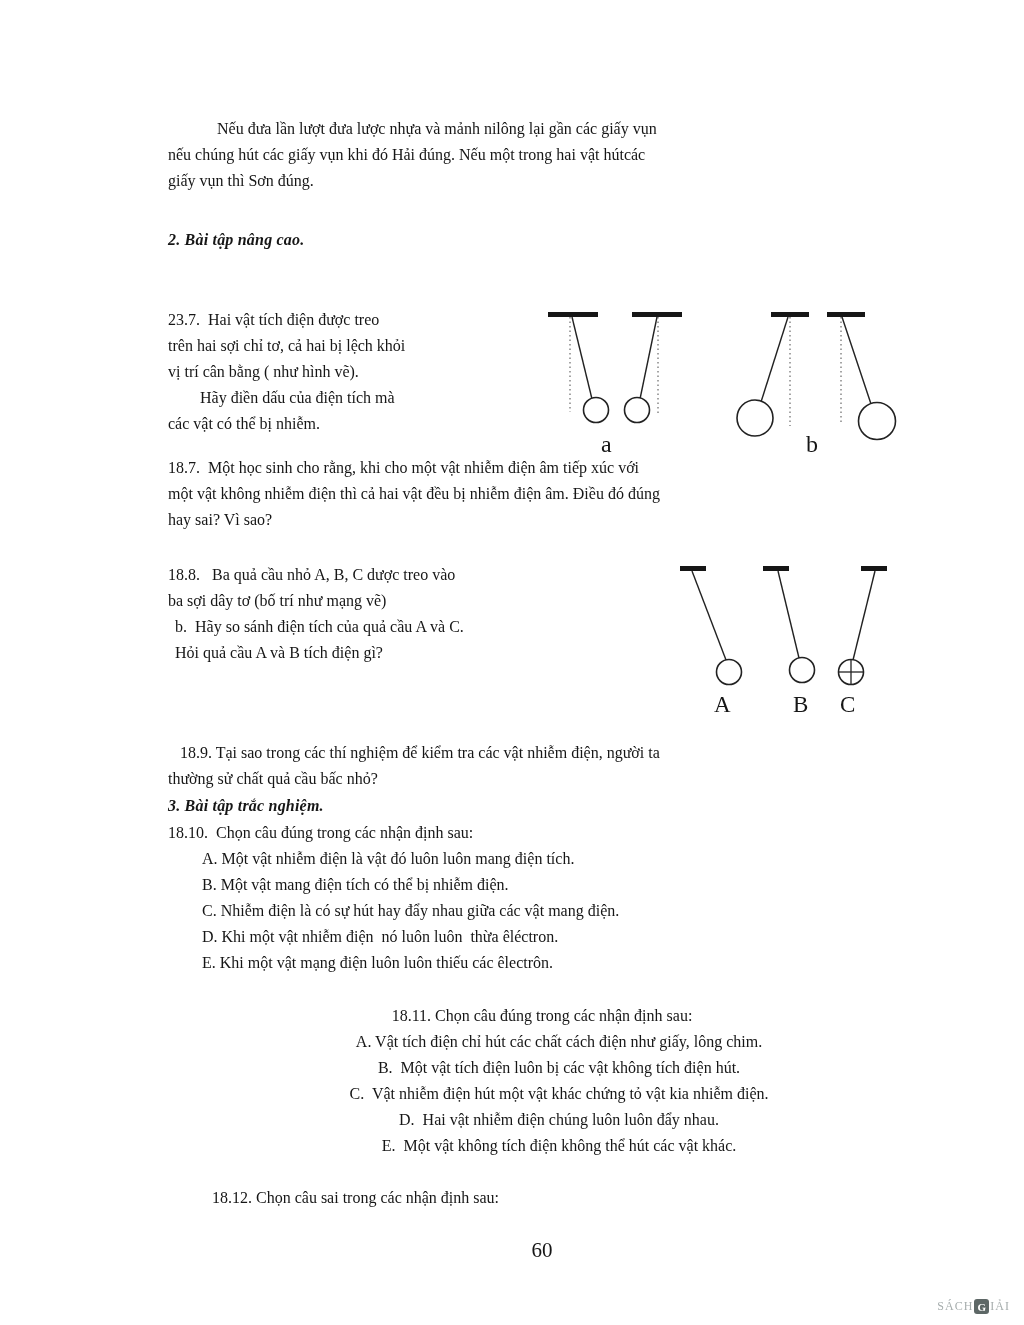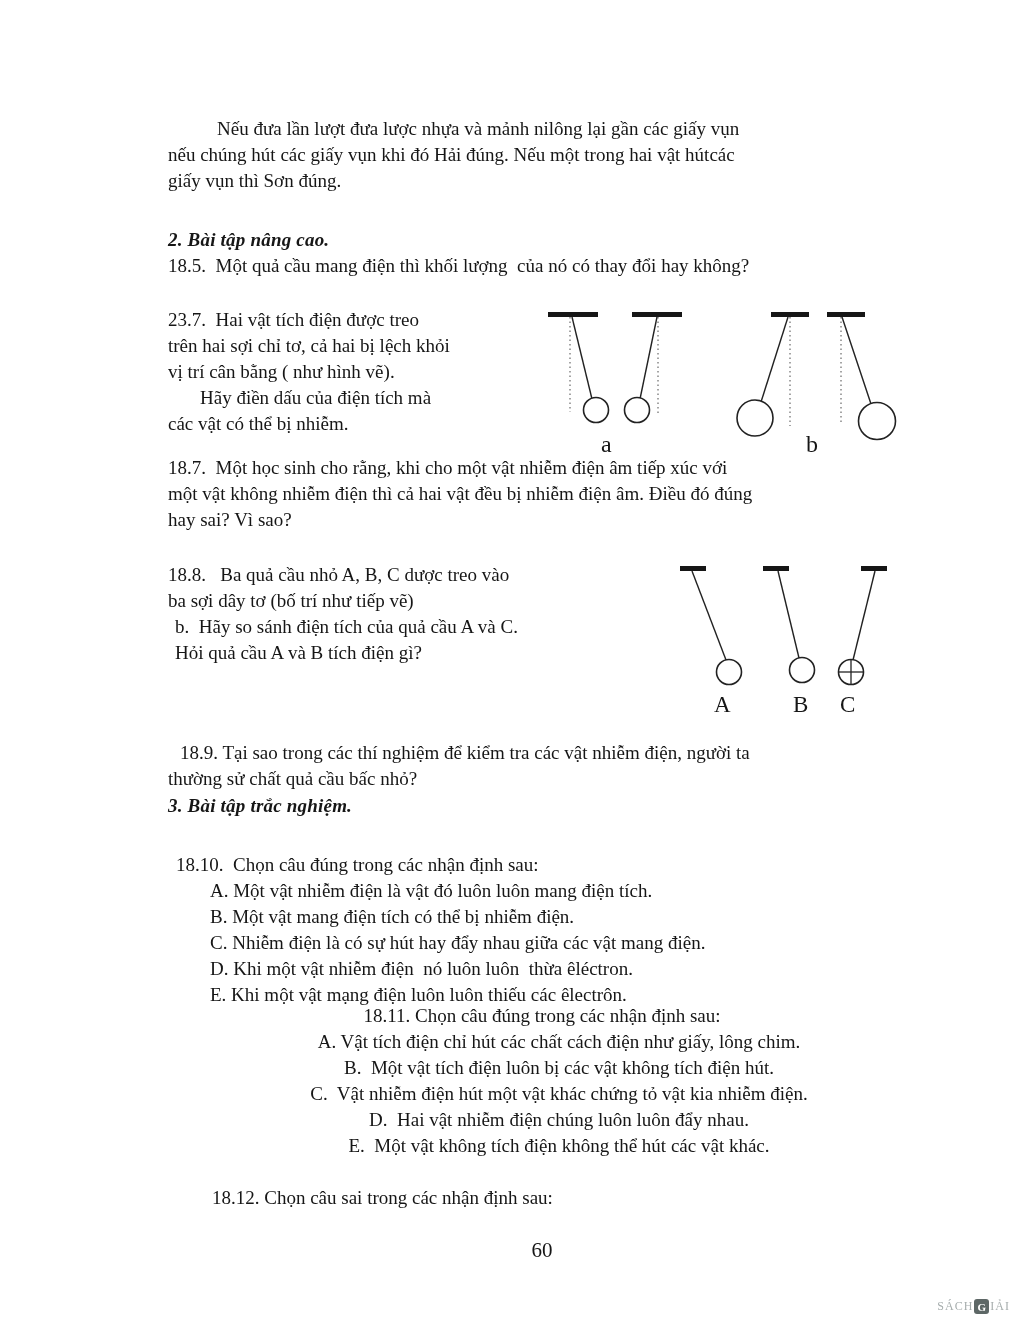--- a/index.html
+++ b/index.html
@@ -1,20 +1,20 @@
 <!DOCTYPE html>
 <html><head>
 <meta charset="utf-8">
 <style>
   html,body { margin:0; padding:0; background:#ffffff; }
   .page {
     position:relative; width:1024px; height:1325px; background:#ffffff;
     font-family:"Liberation Serif", serif; color:#161616; overflow:hidden;
   }
-  .block { position:absolute; font-size:19px; line-height:26px; }
+  .block { position:absolute; font-size:16px; line-height:26px; }
   .line { white-space:pre; height:26px; }
   .heading { font-weight:bold; font-style:italic; letter-spacing:.2px; }
 
   .p-intro   { left:168px; top:116px; width:748px; }
   .p-intro .first { text-indent:49px; }
 
   .h-nangcao { left:168px; top:227px; }
   .p-185     { left:168px; top:253px; width:748px; }
 
   .p-186     { left:168px; top:307px; width:372px; }
@@ -25,21 +25,21 @@
 
   .p-188     { left:168px; top:562px; width:520px; }
   .p-188 .sub { padding-left:7px; }
   .fig-188   { position:absolute; left:672px; top:558px; width:242px; height:162px; }
 
   .p-189     { left:168px; top:740px; width:748px; }
   .p-189 .first { text-indent:12px; }
 
   .h-tracnghiem { left:168px; top:793px; }
 
-  .p-1810    { left:176px; top:820px; width:748px;margin-top:32px; }
+  .p-1810    { left:168px; top:820px; width:748px; }
   .p-1811    { left:168px; top:1003px; width:748px;text-align:center; }
   .option    { padding-left:34px; }
   .p-1812    { left:168px; top:1185px; width:748px;margin-left:44px; }
 
   .page-number { left:30px; top:1237px; width:1024px; text-align:center; font-size:21px; }
 
   .watermark {
     position:absolute; right:14px; bottom:11px; display:flex; align-items:center;
     font-family:Liberation Serif, serif; font-size:12px; letter-spacing:1px;
     color:#a6adad;
@@ -59,23 +59,20 @@
 <div class="page">
 
   <div class="block p-intro">
     <div class="line first">Nếu đưa lần lượt đưa lược nhựa và mảnh nilông lại gần các giấy vụn</div>
     <div class="line">nếu chúng hút các giấy vụn khi đó Hải đúng. Nếu một trong hai vật hútcác</div>
     <div class="line">giấy vụn thì Sơn đúng.</div>
   </div>
 
   <div class="block heading h-nangcao">2.  Bài tập nâng cao.</div>
 
-  <div class="block p-185">
-    <div class="line">18.5.  Một quả cầu mang điện thì khối lượng  của nó có thay đổi hay không?</div>
-  </div>
 
   <div class="block p-186">
     <div class="line">23.7.  Hai vật tích điện được treo</div>
     <div class="line">trên hai sợi chỉ tơ, cả hai bị lệch khỏi</div>
     <div class="line">vị trí cân bằng ( như hình vẽ).</div>
     <div class="line ind">Hãy điền dấu của điện tích mà</div>
     <div class="line">các vật có thể bị nhiễm.</div>
   </div>
 
   <svg class="fig-186" viewBox="540 303 375 155">
@@ -102,21 +99,21 @@
   </svg>
 
   <div class="block p-187">
     <div class="line">18.7.  Một học sinh cho rằng, khi cho một vật nhiễm điện âm tiếp xúc với</div>
     <div class="line">một vật không nhiễm điện thì cả hai vật đều bị nhiễm điện âm. Điều đó đúng</div>
     <div class="line">hay sai? Vì sao?</div>
   </div>
 
   <div class="block p-188">
     <div class="line">18.8.   Ba quả cầu nhỏ A, B, C dược treo vào</div>
-    <div class="line">ba sợi dây tơ (bố trí như tiếp vẽ)</div>
+    <div class="line">ba sợi dây tơ (bố trí như mạng vẽ)</div>
     <div class="line sub">b.  Hãy so sánh điện tích của quả cầu A và C.</div>
     <div class="line sub">Hỏi quả cầu A và B tích điện gì?</div>
   </div>
 
   <svg class="fig-188" viewBox="672 558 242 162">
     <rect x="680" y="566" width="26" height="5" fill="#161616"></rect>
     <line x1="692" y1="571" x2="726" y2="660" stroke="#222" stroke-width="1.4"></line>
     <circle cx="729" cy="672" r="12.5" fill="#fff" stroke="#222" stroke-width="1.6"></circle>
 
     <rect x="763" y="566" width="26" height="5" fill="#161616"></rect>

